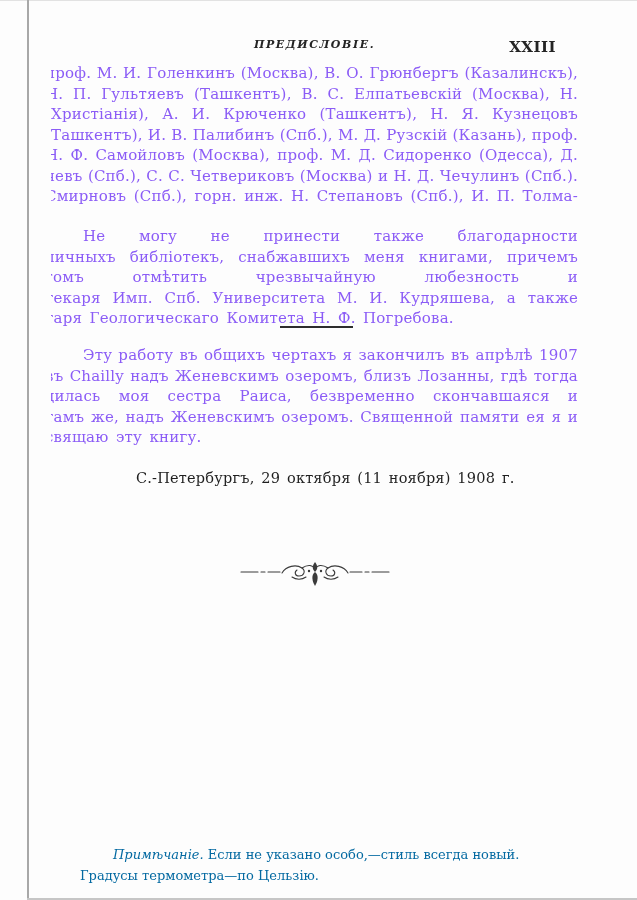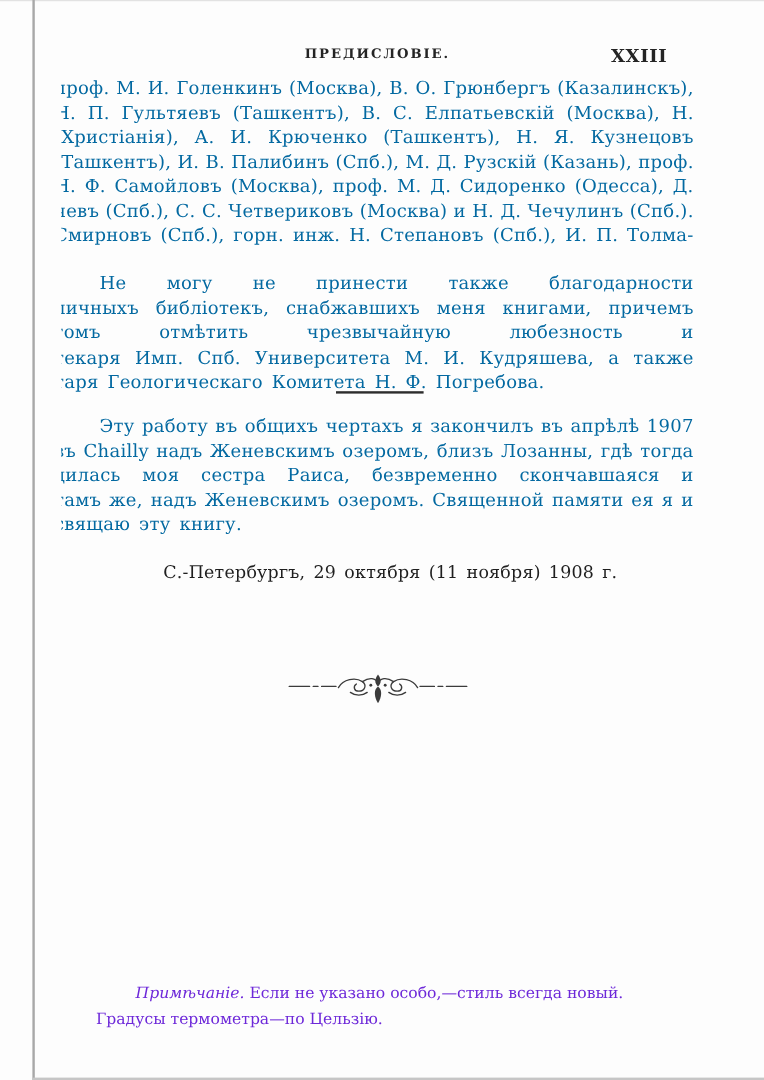--- a/index.html
+++ b/index.html
@@ -15,52 +15,52 @@
 
   
   .scan-edge-v{position:absolute;left:27px;top:0;bottom:0;width:2px;background:#a8a8a8;}
   .scan-edge-top{position:absolute;left:0;right:0;top:0;height:1px;background:#e2e2e2;}
   .scan-edge-bottom{position:absolute;left:27px;right:0;bottom:0;height:2px;background:#c6c6c6;}
 
   
   .running-head{position:absolute;top:38px;left:51px;width:527px;height:14px;}
   .head-title{
     position:absolute;left:0;right:0;text-align:center;
-    font-size:11px;font-weight:700;letter-spacing:1.6px;color:#242424;
+    font-size:11px;font-weight:700;letter-spacing:1.6px;color:#242424;font-style:italic;
   }
   .head-page{
     position:absolute;right:22px;top:0;
     font-size:15px;font-weight:700;letter-spacing:0.5px;color:#242424;
   }
 
   
   .textcol{position:absolute;left:51px;width:527px;overflow:hidden;}
   .textcol .shift{margin-left:-6px;width:533px;}
   .line{
     font-size:15px;line-height:20.5px;letter-spacing:0.2px;
-    white-space:nowrap;color:#0369a1;
+    white-space:nowrap;color:#8b5cf6;
   }
   .line.jl{text-align:justify;text-align-last:justify;white-space:normal;height:20.5px;overflow:hidden;}
   .line.ll{text-align:left;word-spacing:2.5px;}
   .line.indent{text-indent:38px;}
 
   .p1{top:63px;}
   .p2{top:226px;}
   .p3{top:345px;}
 
   .rule{position:absolute;left:280px;top:326px;width:73px;height:1.5px;background:#2d2d2d;}
 
   .dateline{
     position:absolute;left:108px;top:470px;
     font-size:14.5px;color:#1f1f1f;letter-spacing:0.2px;word-spacing:2px;white-space:nowrap;margin-left:28px;
   }
 
   .ornament{position:absolute;left:240px;top:560px;width:150px;height:28px;}
 
-  .footnote{position:absolute;left:0;top:818px;width:637px;font-size:13px;line-height:21px;color:#6d28d9;}
+  .footnote{position:absolute;left:0;top:844px;width:637px;font-size:13px;line-height:21px;color:#0369a1;}
   .footnote .fline1{margin-left:113px;white-space:nowrap;}
   .footnote .fline2{margin-left:80px;white-space:nowrap;}
   .footnote .flabel{font-style:italic;}
 </style>
 </head>
 <body>
 
 <div class="page">
 
   <div class="scan-edge-top"></div>

